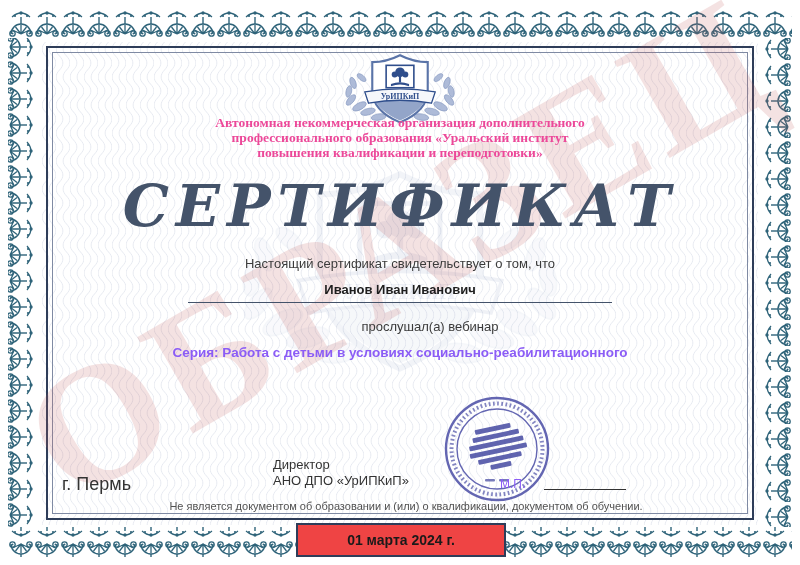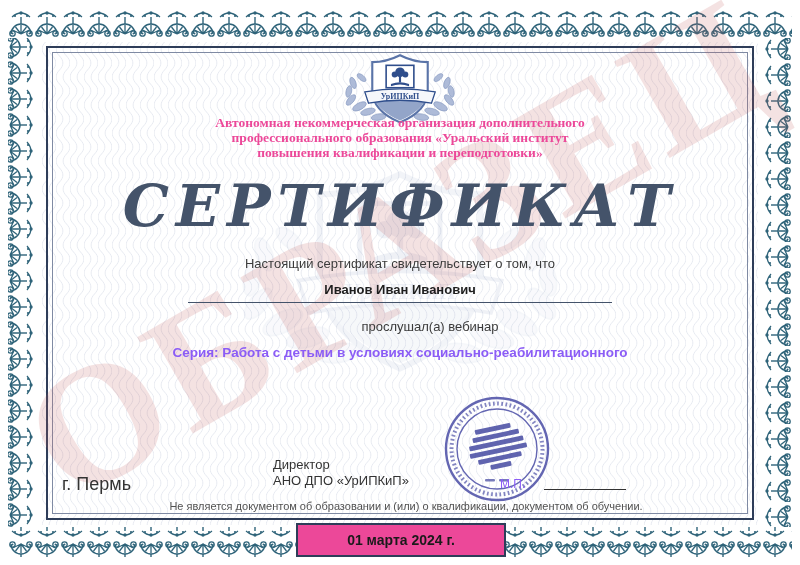--- a/index.html
+++ b/index.html
@@ -39,21 +39,21 @@
     font-size:13.5px;font-weight:bold;line-height:18.5px;color:#8b5cf6;}
   .city-label{position:absolute;left:62px;top:474px;z-index:3;font-size:18px;color:#333;}
   .director-block{position:absolute;left:265px;top:457px;z-index:3;font-size:13px;
     line-height:15.5px;color:#333;margin-left:8px;}
   .stamp{position:absolute;left:441px;top:393px;width:112px;height:112px;z-index:3;opacity:.88;}
   .seal-label{position:absolute;left:500px;top:477px;z-index:4;font-size:12px;color:#8b5cf6;}
   .signature-line{position:absolute;left:544px;top:489px;width:82px;border-top:1.6px solid #333;z-index:4;}
   .disclaimer{position:absolute;left:0;top:500px;width:100%;text-align:center;z-index:3;
     font-size:11px;color:#515151;padding-left:6px;}
   .date-badge{position:absolute;left:296px;top:523px;width:206px;height:30px;z-index:5;
-    background:#ec4899;border:2px solid #2e3d59;display:flex;align-items:center;justify-content:center;
+    background:#ef4444;border:2px solid #2e3d59;display:flex;align-items:center;justify-content:center;
     font-size:14px;font-weight:bold;color:#1a1a1a;}
 </style>
 </head>
 <body>
 
 <div class="page">
 
   <svg class="bg-layer" width="800" height="565" viewBox="0 0 800 565">
     <defs>
       <g id="motif" stroke="#2e6379" fill="none">

